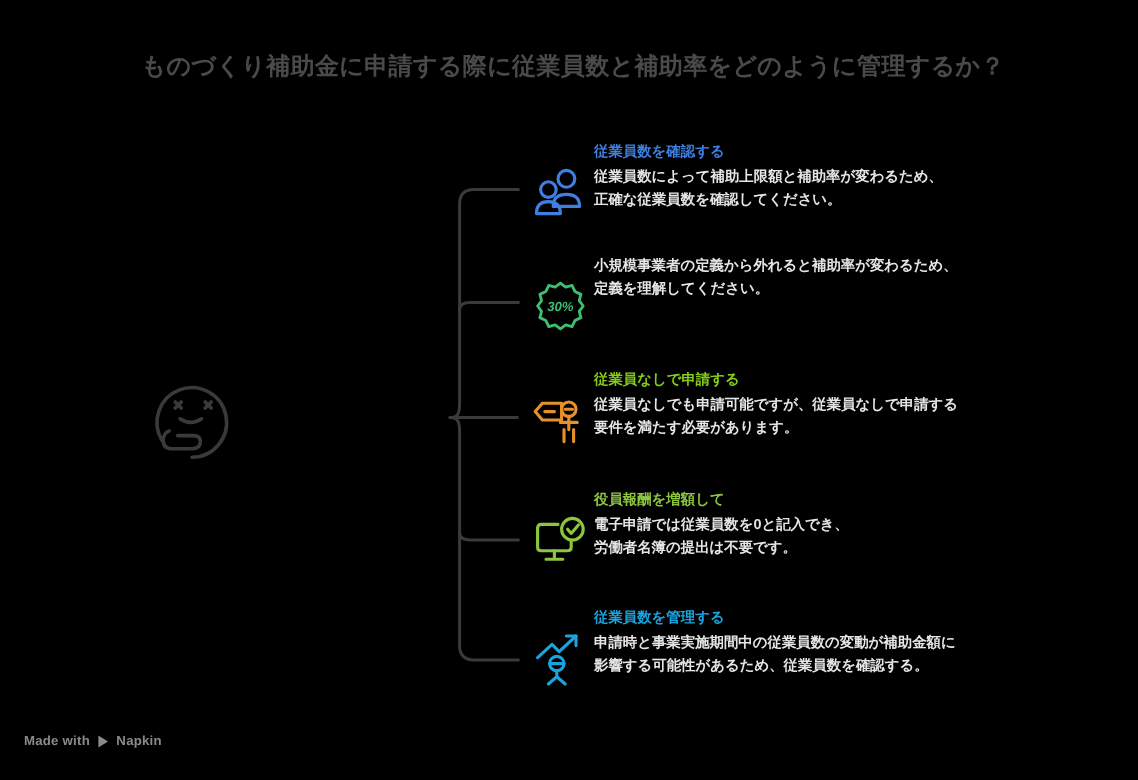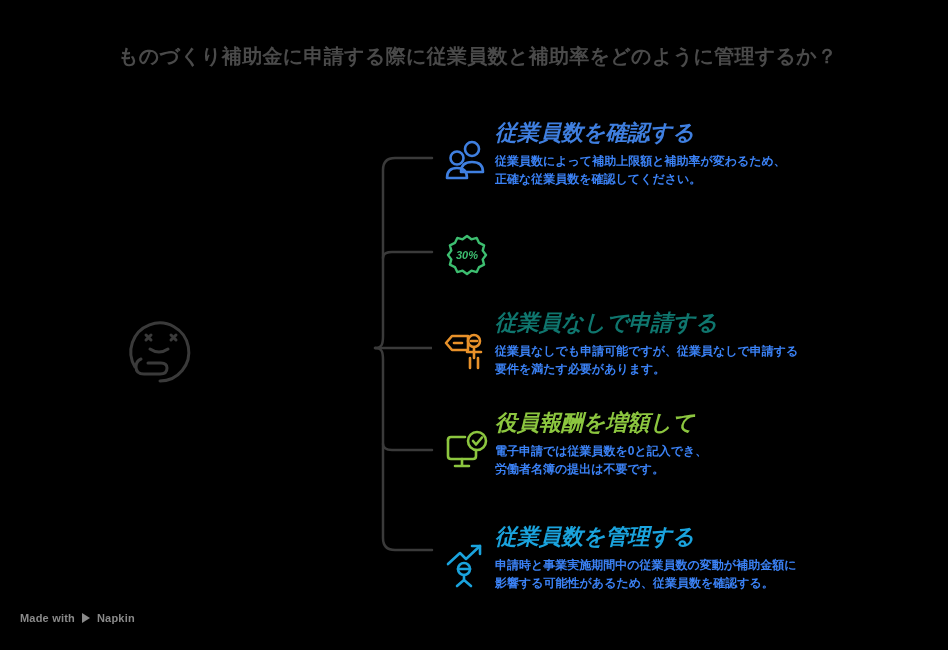--- a/index.html
+++ b/index.html
@@ -65,31 +65,30 @@
     height: 46px;
     font-style: italic;
   }
   .branch-body {
     position: absolute;
     left: 55px;
     top: 0;
     width: 415px;
   }
   .branch-heading {
-    font-size: 22px;
+    font-size: 12px;
     font-weight: bold;
     line-height: 1.35;
     margin: 0 0 4px 0;
     white-space: nowrap;
-    font-style: italic;
   }
   .branch-desc {
     font-size: 12px;
     font-weight: bold;
-    color: #3b82f6;
+    color: #e5e5e5;
     line-height: 1.55;
     margin: 0;
     white-space: pre-line;
   }
 
   
   #footer-badge {
     position: absolute;
     left: 20px;
     top: 612px;
@@ -168,37 +167,39 @@
   </div>
 
   <div class="branch" style="top:212px">
     <div class="branch-icon">
       <svg viewBox="0 0 46 46" xmlns="http://www.w3.org/2000/svg">
         <path d="M23 4 l4.4 3.3 5.3 -1.4 2.4 5 5 2.4 -1.4 5.3 3.3 4.4 -3.3 4.4 1.4 5.3 -5 2.4 -2.4 5 -5.3 -1.4 -4.4 3.3 -4.4 -3.3 -5.3 1.4 -2.4 -5 -5 -2.4 1.4 -5.3 -3.3 -4.4 3.3 -4.4 -1.4 -5.3 5 -2.4 2.4 -5 5.3 1.4 z" fill="none" stroke="#3dbe70" stroke-width="2.4" stroke-linejoin="round"></path>
         <text x="23" y="27" text-anchor="middle" fill="#3dbe70" font-family="Liberation Sans, sans-serif" font-size="11" font-weight="bold">30%</text>
       </svg>
     </div>
     <div class="branch-body">
+      <p class="branch-desc">小規模事業者の定義から外れると補助率が変わるため、
+定義を理解してください。</p>
     </div>
   </div>
 
   <div class="branch" style="top:308px">
     <div class="branch-icon">
       <svg viewBox="0 0 46 46" xmlns="http://www.w3.org/2000/svg">
         <g fill="none" stroke="#e8912a" stroke-width="2.6" stroke-linecap="round" stroke-linejoin="round">
           <path d="M 24 8 L 8 8 L 2 15 L 8 22 L 24 22 Z"></path>
           <path d="M 10 15 l 8 0"></path>
           <circle cx="30" cy="13" r="6"></circle>
           <path d="M 27 13 l 6 0"></path>
           <path d="M 30 19 l 0 11 M 23 24 l 14 0 M 26 30 l 0 10 M 34 30 l 0 10"></path>
         </g>
       </svg>
     </div>
     <div class="branch-body">
-      <p class="branch-heading" style="color:#0f766e">従業員なしで申請する</p>
+      <p class="branch-heading" style="color:#84cc16">従業員なしで申請する</p>
       <p class="branch-desc">従業員なしでも申請可能ですが、従業員なしで申請する
 要件を満たす必要があります。</p>
     </div>
   </div>
 
   <div class="branch" style="top:408px">
     <div class="branch-icon">
       <svg viewBox="0 0 46 46" xmlns="http://www.w3.org/2000/svg">
         <g fill="none" stroke="#8cc63f" stroke-width="2.6" stroke-linecap="round" stroke-linejoin="round">
           <path d="M 4 12 l 0 16 q 0 3 3 3 l 22 0 q 3 0 3 -3 l 0 -6"></path>
@@ -209,21 +210,21 @@
         </g>
       </svg>
     </div>
     <div class="branch-body">
       <p class="branch-heading" style="color:#8cc63f">役員報酬を増額して</p>
       <p class="branch-desc">電子申請では従業員数を0と記入でき、
 労働者名簿の提出は不要です。</p>
     </div>
   </div>
 
-  <div class="branch" style="top:522px">
+  <div class="branch" style="top:506px">
     <div class="branch-icon">
       <svg viewBox="0 0 46 46" xmlns="http://www.w3.org/2000/svg">
         <g fill="none" stroke="#1aa3dd" stroke-width="2.6" stroke-linecap="round" stroke-linejoin="round">
           <path d="M 4 22 L 16 11 L 22 17 L 36 4"></path>
           <path d="M 28 4 l 8 0 l 0 8"></path>
           <circle cx="20" cy="27" r="6"></circle>
           <path d="M 14 27 l 12 0"></path>
           <path d="M 20 33 l 0 5 M 20 38 l -7 6 M 20 38 l 7 6"></path>
         </g>
       </svg>

